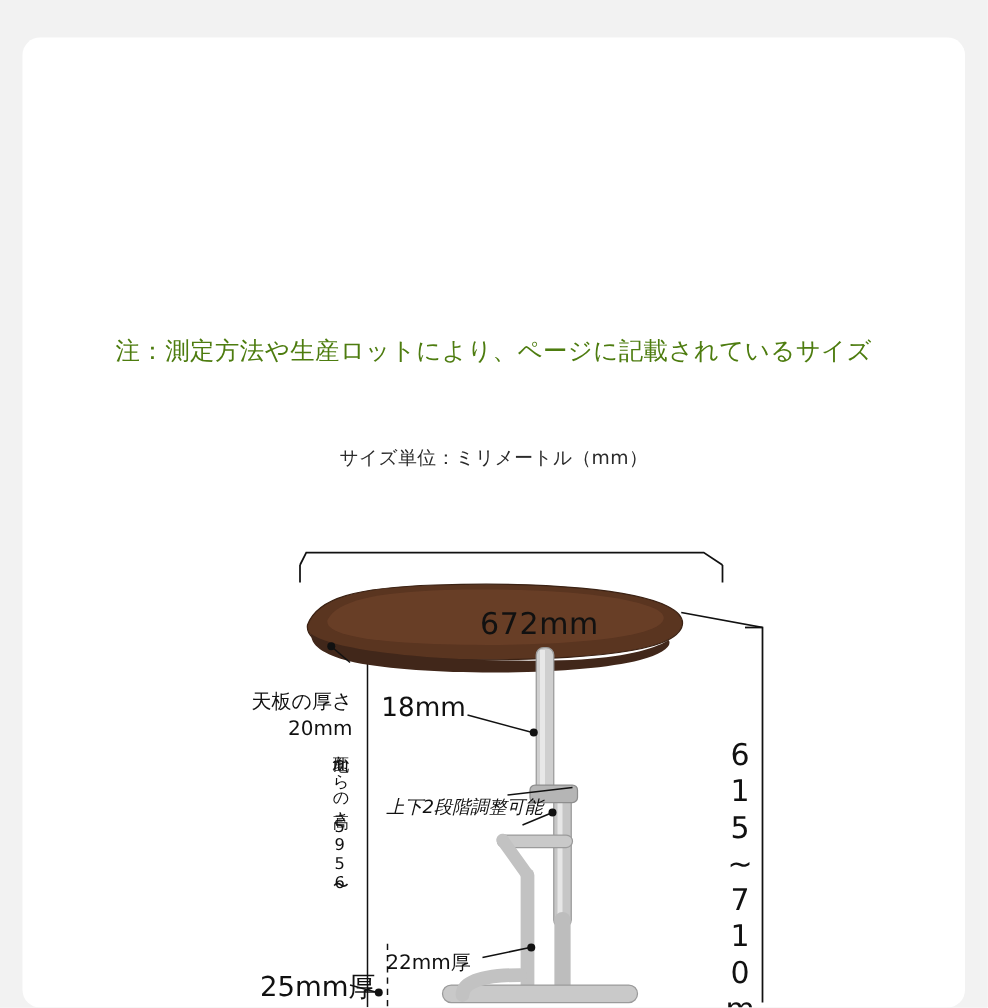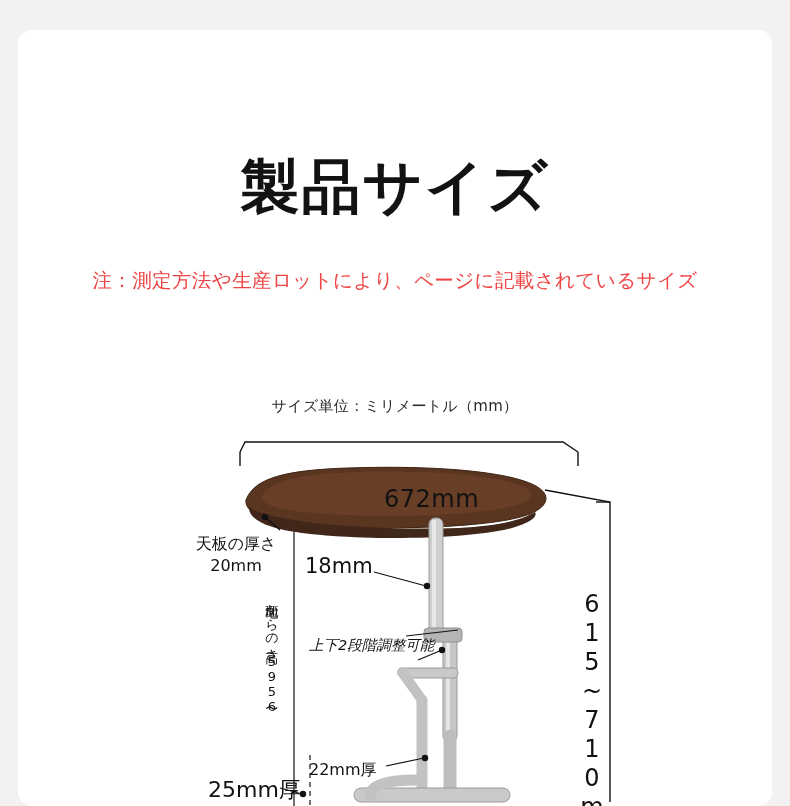--- a/index.html
+++ b/index.html
@@ -42,39 +42,38 @@
     letter-spacing: 2px;
     color: #121212;
     font-family: "DejaVu Sans", sans-serif;
   }
 
   
   .note {
     position: absolute;
     width: 754px;
     text-align: center;
-    color: #ef4444;
+    color: #4d7c0f;
     font-family: "DejaVu Sans", sans-serif;
   }
   .note-l1 {
     top: 237px;
     font-size: 19.5px;
     letter-spacing: 0.4px;
   }
   .note-l2 {
     top: 280px;
     font-size: 18px;
     letter-spacing: 0.2px;
   }
   .note-l3 {
     top: 327px;
     font-size: 15px;
     color: #2a2a2a;
     letter-spacing: 0.3px;
-    margin-top: 40px;
   }
 
   
   .diagram {
     position: absolute;
     left: 0;
     top: 370px;
     width: 754px;
     height: 406px;
   }
@@ -98,23 +97,23 @@
   .lbl-height {
     left: 560px;
     top: 190px;
     font-size: 24px;
     letter-spacing: 1px;
     writing-mode: vertical-rl;
     text-orientation: upright;
   }
   .lbl-thickness {
     left: 172px;
-    top: 133px;
+    top: 150px;
     font-size: 16px;
-    text-align: center;
+    text-align: right;
     line-height: 1.35;
     width: 92px;
   }
   .lbl-18 {
     left: 287px;
     top: 154px;
     font-size: 21px;
   }
   .lbl-ground {
     left: 246px;
@@ -155,21 +154,20 @@
   .dot {
     fill: #111;
   }
 </style>
 </head>
 <body>
 
 <div id="page">
   <div class="card">
 
-    <div class="heading">製品サイズ</div>
 
     <div class="note note-l1">注：測定方法や生産ロットにより、ページに記載されているサイズ</div>
     <div class="note note-l3">サイズ単位：ミリメートル（mm）</div>
 
     <div class="diagram">
 
       <svg width="754" height="406" viewBox="0 0 754 406" xmlns="http://www.w3.org/2000/svg">
 
         <g stroke="#111" stroke-width="1.4" fill="none">
           <path d="M222,52 L227,42 L545,42 L560,52"></path>

